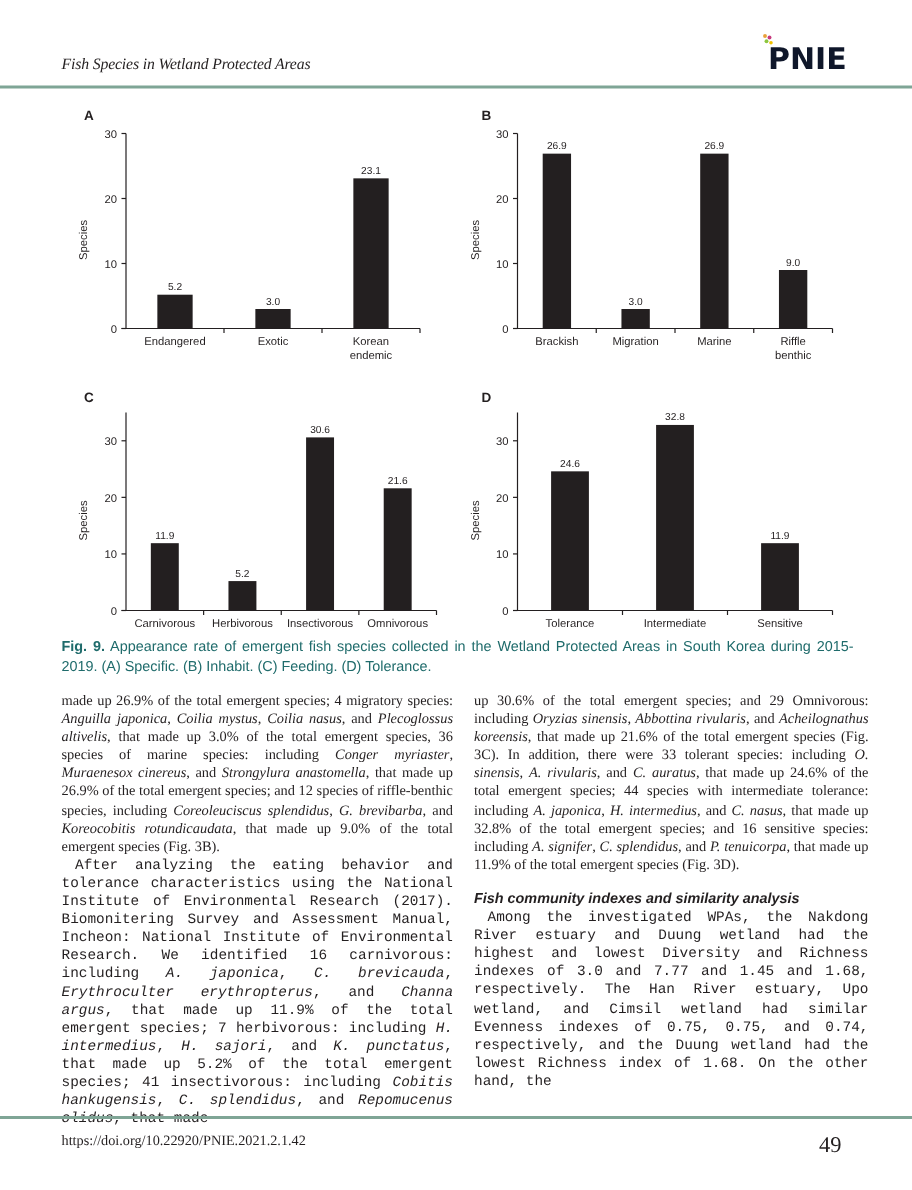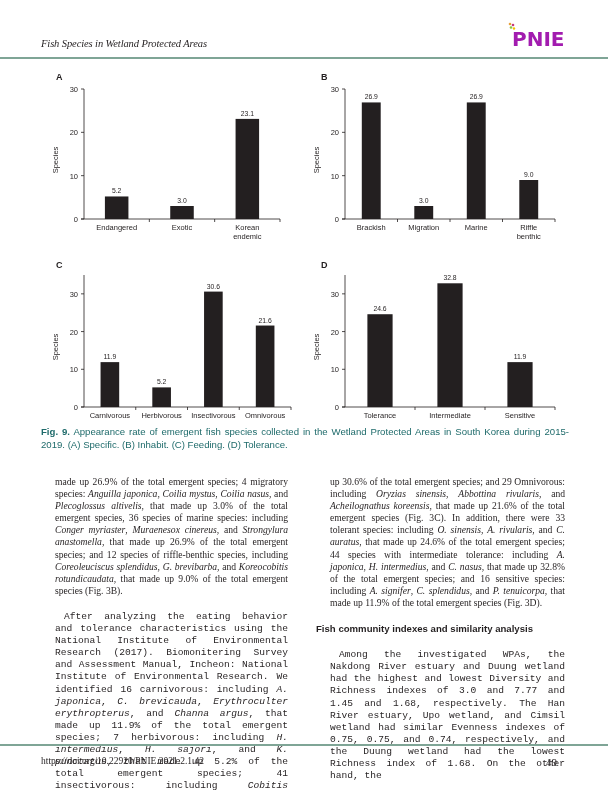--- a/index.html
+++ b/index.html
@@ -1,42 +1,42 @@
 <!DOCTYPE html>
 <html><head>
 <meta charset="utf-8">
 <style>
   * { margin:0; padding:0; box-sizing:border-box; }
   html, body { width:608px; height:793px; background:#fff; overflow:hidden; }
   body { position:relative; font-family:"Liberation Serif", serif; color:#231f20; }
   .running-head { position:absolute; left:41px; top:38px; font-size:10.5px; font-family:"Liberation Serif", serif; letter-spacing:-0.1px;font-style:italic; }
   .logo { position:absolute; left:504px; top:22px; width:60px; height:30px; }
-  .logo-text { position:absolute; left:8px; top:5px; font-family:"DejaVu Sans", sans-serif; font-weight:bold; font-size:20px; color:#a21caf; letter-spacing:0px; }
+  .logo-text { position:absolute; left:8px; top:5px; font-family:"DejaVu Sans", sans-serif; font-weight:bold; font-size:20px; color:#0f172a; letter-spacing:0px; }
   .logo-mark { position:absolute; left:3px; top:0px; width:10px; height:10px; }
   .rule { position:absolute; left:0; width:608px; height:2px; background:#7fa596; }
   .rule.top { top:57px; }
   .rule.bottom { top:744px; }
 
   .chart { position:absolute; }
   .chart svg { display:block; overflow:visible; }
   .chart text { font-family:"Liberation Sans", sans-serif; fill:#231f20; }
 
   .caption { position:absolute; left:41px; top:425px; width:528px; font-family:"Liberation Sans", sans-serif; font-size:9.6px; line-height:13px; color:#1f6b6b; text-align:justify; }
   .caption .figlabel { font-weight:bold; }
 
   .col { position:absolute; top:462px; width:261px; font-size:9.6px; line-height:12.1px; text-align:justify; hyphens:manual; }
   .col.left { left:41px; }
   .col.right { left:316px; width:263px; }
-  .col p { text-indent:0; margin:14px; }
+  .col p { text-indent:0; margin:0; }
   .col p.indent { text-indent:9px;font-family:Liberation Mono, monospace; }
-  .col h3 { font-family:"Liberation Sans", sans-serif; font-size:9.6px; font-weight:bold; margin-top:11px; line-height:12.1px; }
+  .col h3 { font-family:"Liberation Sans", sans-serif; font-size:9.6px; font-weight:bold; margin-top:11px; line-height:12.1px;font-style:italic; }
   .col i { font-style:italic; }
 
   .doi { position:absolute; left:41px; top:756px; font-size:9.5px;text-align:center; }
-  .pagenum { position:absolute; left:546px; top:756px; font-size:11px; }
+  .pagenum { position:absolute; left:546px; top:756px; font-size:15px; }
 </style>
 </head>
 <body>
 
 <div class="running-head">Fish Species in Wetland Protected Areas</div>
 <div class="logo">
   <svg class="logo-mark" viewBox="0 0 10 10" width="10" height="10">
     <circle cx="3" cy="2" r="1.3" fill="#e8a13a"></circle>
     <circle cx="6" cy="3" r="1.3" fill="#c73a7e"></circle>
     <circle cx="4" cy="5.5" r="1.3" fill="#8dc63f"></circle>

